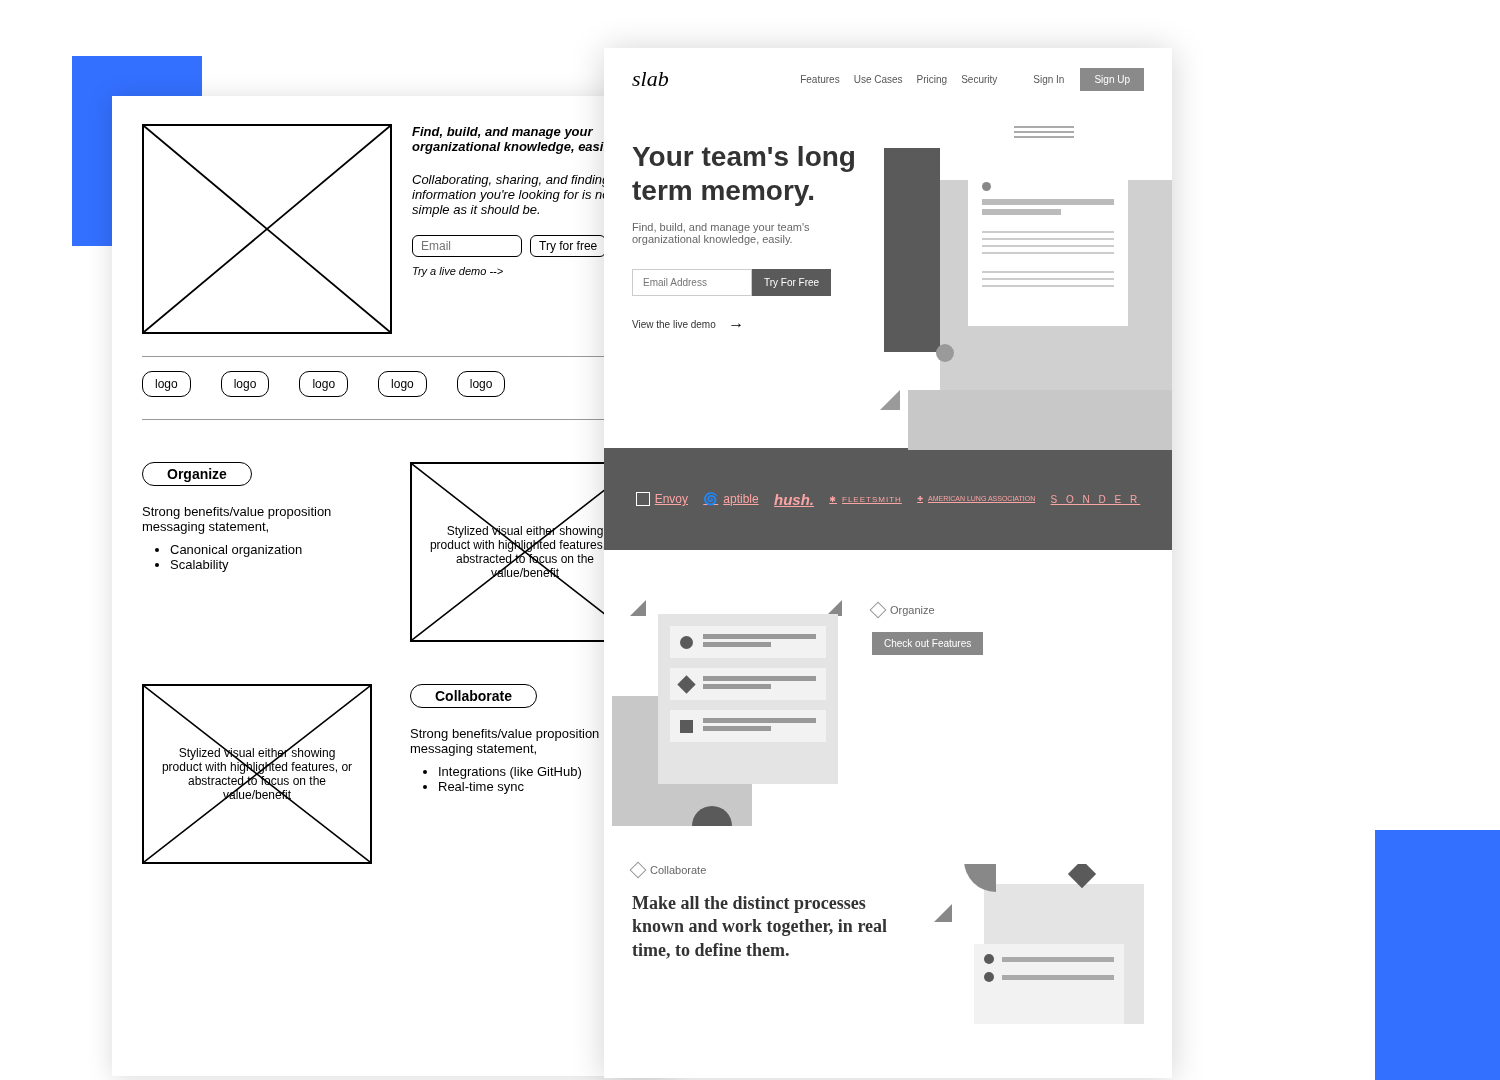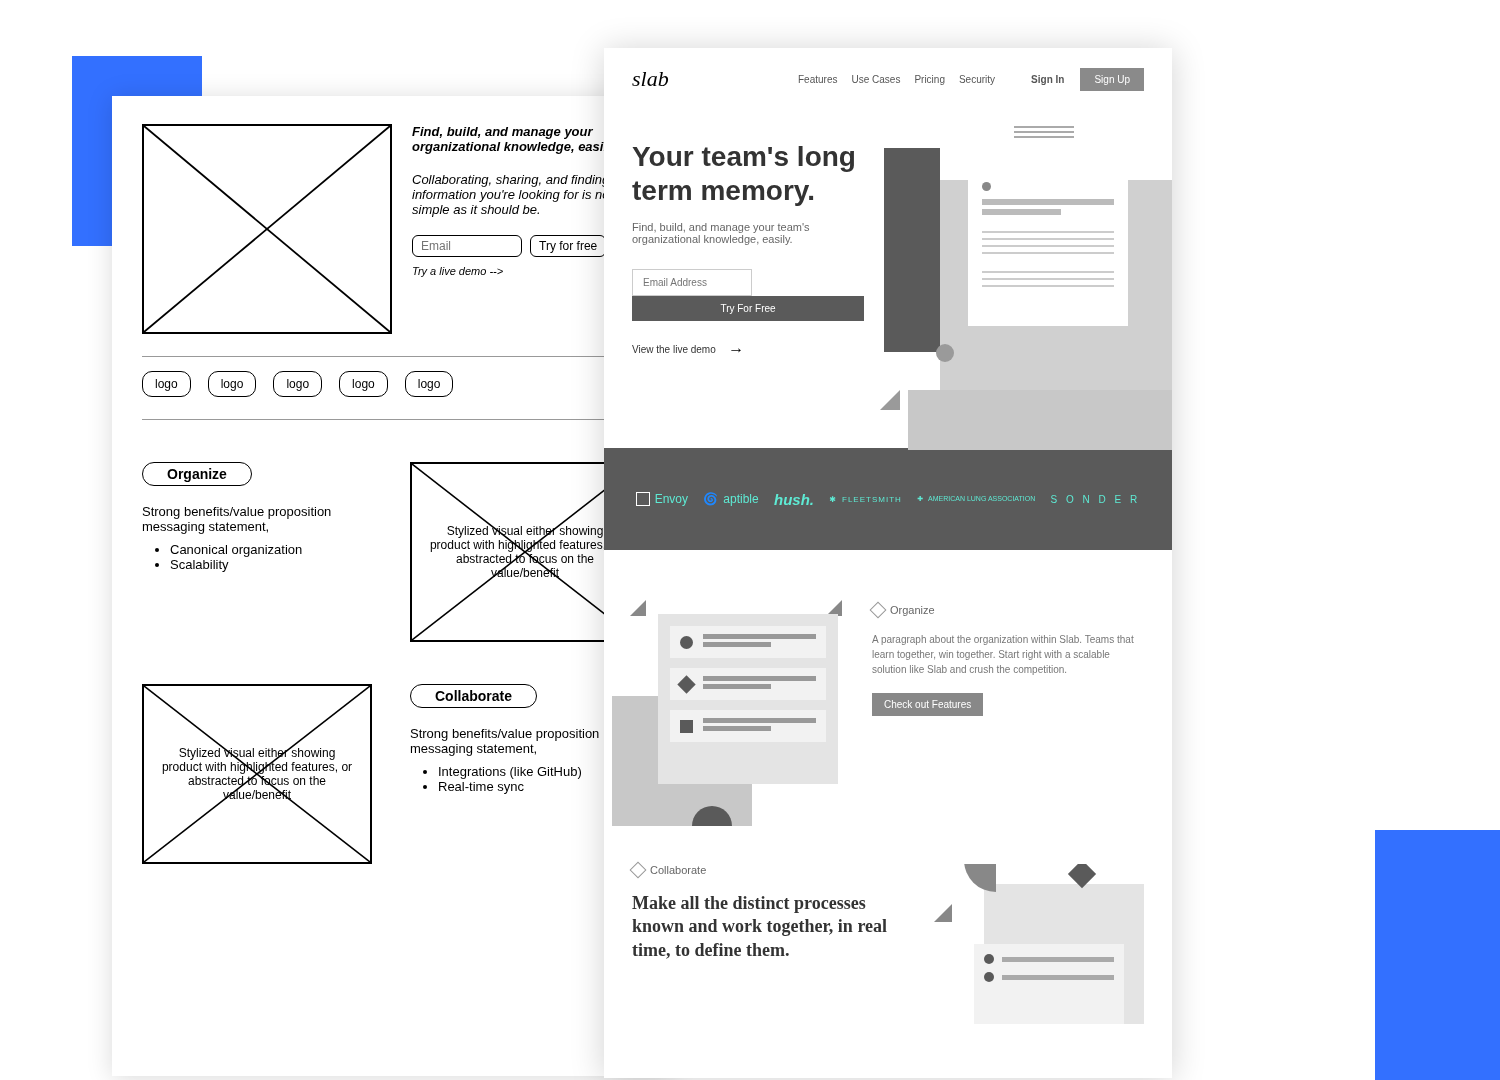--- a/index.html
+++ b/index.html
@@ -49,21 +49,21 @@
 .wf-email {
   border: 1.5px solid #000; border-radius: 6px;
   padding: 3px 8px; font-size: 12px; width: 110px;
 }
 .wf-try {
   border: 1.5px solid #000; border-radius: 6px;
   padding: 3px 8px; font-size: 12px; background: #fff;
 }
 .wf-demo { font-style: italic; font-size: 11px; }
 .wf-divider { border: 0; border-top: 1px solid #999; margin: 22px 0 14px; }
-.wf-logos { display: flex; gap: 17px; align-items: center; }
+.wf-logos { display: flex; gap: 30px; align-items: center; }
 .wf-logo {
   border: 1.5px solid #000; border-radius: 10px;
   padding: 5px 12px; font-size: 12px;
 }
 .wf-section { display: flex; gap: 36px; margin-top: 42px; }
 .wf-col { flex: 1; }
 .wf-pill {
   display: inline-block; border: 1.5px solid #000; border-radius: 20px;
   padding: 3px 24px; font-weight: bold; font-size: 14px; margin-bottom: 18px;
 }
@@ -93,34 +93,34 @@
   padding: 18px 28px;
   gap: 16px;
 }
 .mk-logo {
   font-family: 'Brush Script MT', cursive;
   font-size: 22px; font-style: italic;
   font-weight: 500;
 }
 .mk-nav { display: flex; gap: 14px; margin-left: auto; font-size: 10px; color: #555; }
 .mk-nav span { cursor: pointer; }
-.mk-signin { font-size: 10px; color: #555; margin-left: 20px; cursor: pointer; font-weight: bold; }
+.mk-signin { font-size: 10px; color: #555; margin-left: 20px; cursor: pointer; }
 .mk-signup {
   font-size: 10px; color: #fff; background: #8a8a8a;
   padding: 6px 14px; cursor: pointer;
 }
 .mk-hero { display: flex; padding: 30px 28px 0; gap: 20px; }
 .mk-hero-text { flex: 1; }
 .mk-title {
   font-family: Liberation Sans, sans-serif;
   font-size: 28px; line-height: 1.2;
   color: #333; margin-bottom: 14px;
 }
 .mk-sub { font-size: 11px; color: #666; margin-bottom: 24px; max-width: 190px; }
-.mk-form { display: flex; margin-bottom: 18px; flex-direction: column; }
+.mk-form { display: flex; margin-bottom: 18px; }
 .mk-email {
   border: 1px solid #ccc; font-size: 10px; padding: 7px 10px; width: 120px;
 }
 .mk-free {
   background: #5a5a5a; color: #fff; font-size: 10px;
   padding: 7px 12px; border: 0;
 }
 .mk-demo { font-size: 10px; color: #333; }
 .mk-demo-arrow { margin-left: 8px; }
 .mk-hero-visual {
@@ -148,21 +148,21 @@
   border-bottom: 20px solid #9a9a9a;
   transform: scaleX(-1);
 }
 .mk-bottom-block { position: absolute; bottom: -30px; left: 24px; right: -60px; height: 60px; background: #c8c8c8; }
 
 .mk-logobar {
   background: #5a5a5a; height: 102px;
   display: flex; align-items: center; justify-content: space-around;
   padding: 0 24px; margin-top: 28px;
 }
-.mk-brand { color: #5eead4; font-size: 12px; display: flex; align-items: center; gap: 5px; }
+.mk-brand { color: #fca5a5; font-size: 12px; display: flex; align-items: center; gap: 5px; text-decoration: underline; }
 .mk-brand.envoy::before { content: ''; display: inline-block; width: 12px; height: 12px; border: 1px solid #fff; }
 .mk-brand.hush { font-weight: bold; font-style: italic; font-size: 15px; }
 .mk-brand.fleet { font-size: 8px; letter-spacing: 1px; }
 .mk-brand.lung { font-size: 7px; line-height: 1.1; }
 .mk-brand.sonder { font-size: 10px; letter-spacing: 3px; }
 
 .mk-organize { display: flex; padding: 54px 28px 20px; gap: 30px; align-items: flex-start; }
 .mk-org-visual { width: 210px; height: 210px; position: relative; flex-shrink: 0; }
 .mk-org-tri1 {
   position: absolute; top: -4px; left: -2px;
@@ -403,21 +403,20 @@
             </div>
           </div>
       </div>
       <div class="mk-org-halfcircle"></div>
     </div>
     <div class="mk-org-text">
       <div class="mk-org-label">
         <span class="mk-org-label-icon"></span>
         <span>Organize</span>
       </div>
-      <p class="mk-org-para">A paragraph about the organization within Slab. Teams that learn together, win together. Start right with a scalable solution like Slab and crush the competition.</p>
       <span class="mk-org-btn">Check out Features</span>
     </div>
   </div>
 
   <div class="mk-collab">
     <div class="mk-collab-text">
       <div class="mk-org-label">
         <span class="mk-org-label-icon"></span>
         <span>Collaborate</span>
       </div>

